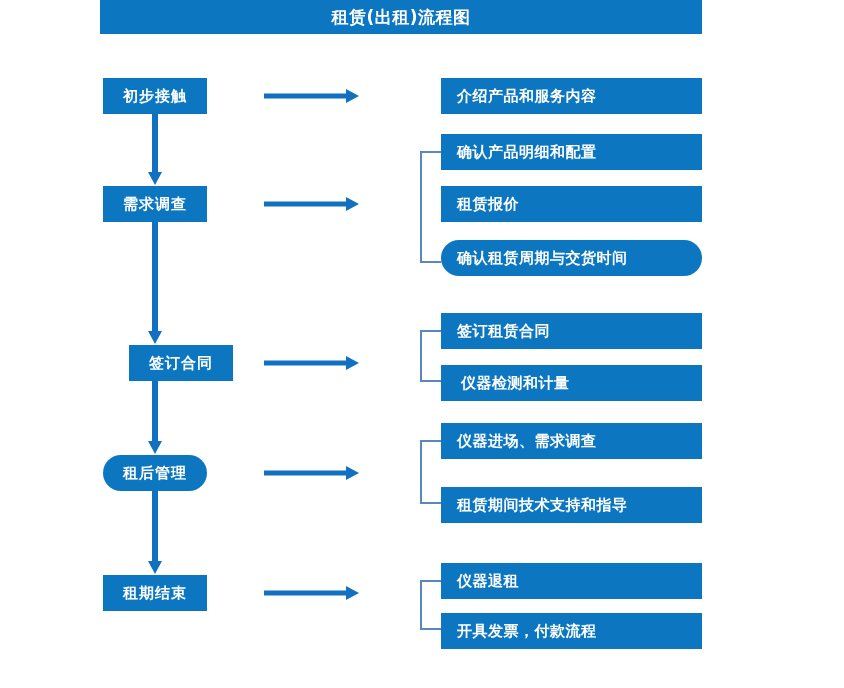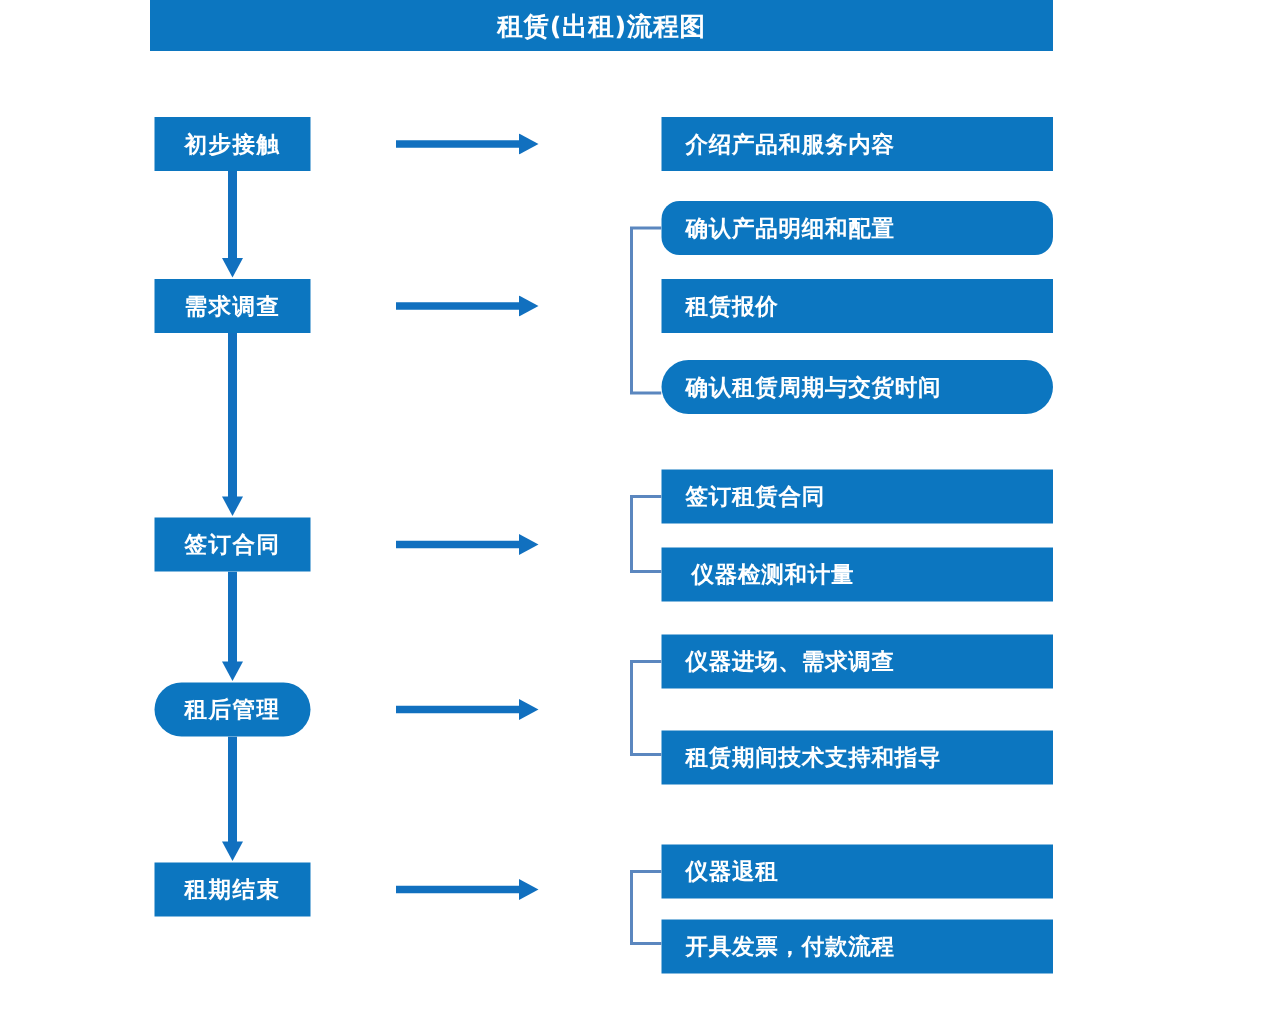--- a/index.html
+++ b/index.html
@@ -91,21 +91,21 @@
 </style>
 </head>
 <body>
 
 <div id="canvas">
 
   <div class="title-bar">租赁(出租)流程图</div>
 
   <div class="stage-box" style="top:78px;">初步接触</div>
   <div class="stage-box" style="top:186px;">需求调查</div>
-  <div class="stage-box" style="top:345px;">签订合同</div>
+  <div class="stage-box" style="top:345px;margin-left:26px;">签订合同</div>
   <div class="stage-box" style="top:455px;border-radius:18px;">租后管理</div>
   <div class="stage-box" style="top:575px;">租期结束</div>
 
   <div class="arrow-v" style="left:148px; top:114px; height:72px;">
     <svg width="14" height="72" viewBox="0 0 14 72">
       <line x1="7" y1="0" x2="7" y2="62" stroke="#1170bf" stroke-width="6"></line>
       <polygon points="7,71 0,58 14,58" fill="#1170bf"></polygon>
     </svg>
   </div>
   <div class="arrow-v" style="left:148px; top:222px; height:123px;">
@@ -173,21 +173,21 @@
       <path d="M22,2 L2,2 L2,64 L22,64" fill="none" stroke="#5b87bf" stroke-width="2"></path>
     </svg>
   </div>
   <div class="bracket" style="top:579px; height:52px;">
     <svg width="22" height="52" viewBox="0 0 22 52">
       <path d="M22,2 L2,2 L2,50 L22,50" fill="none" stroke="#5b87bf" stroke-width="2"></path>
     </svg>
   </div>
 
   <div class="detail-box" style="top:78px;">介绍产品和服务内容</div>
-  <div class="detail-box" style="top:134px;border-radius:12px;">确认产品明细和配置</div>
+  <div class="detail-box" style="top:134px;">确认产品明细和配置</div>
   <div class="detail-box" style="top:186px;">租赁报价</div>
   <div class="detail-box" style="top:240px;border-radius:18px;">确认租赁周期与交货时间</div>
   <div class="detail-box" style="top:313px;">签订租赁合同</div>
   <div class="detail-box" style="top:365px;padding-left:20px;">仪器检测和计量</div>
   <div class="detail-box" style="top:423px;">仪器进场、需求调查</div>
   <div class="detail-box" style="top:487px;">租赁期间技术支持和指导</div>
   <div class="detail-box" style="top:563px;">仪器退租</div>
   <div class="detail-box" style="top:613px;">开具发票，付款流程</div>
 
 </div>

